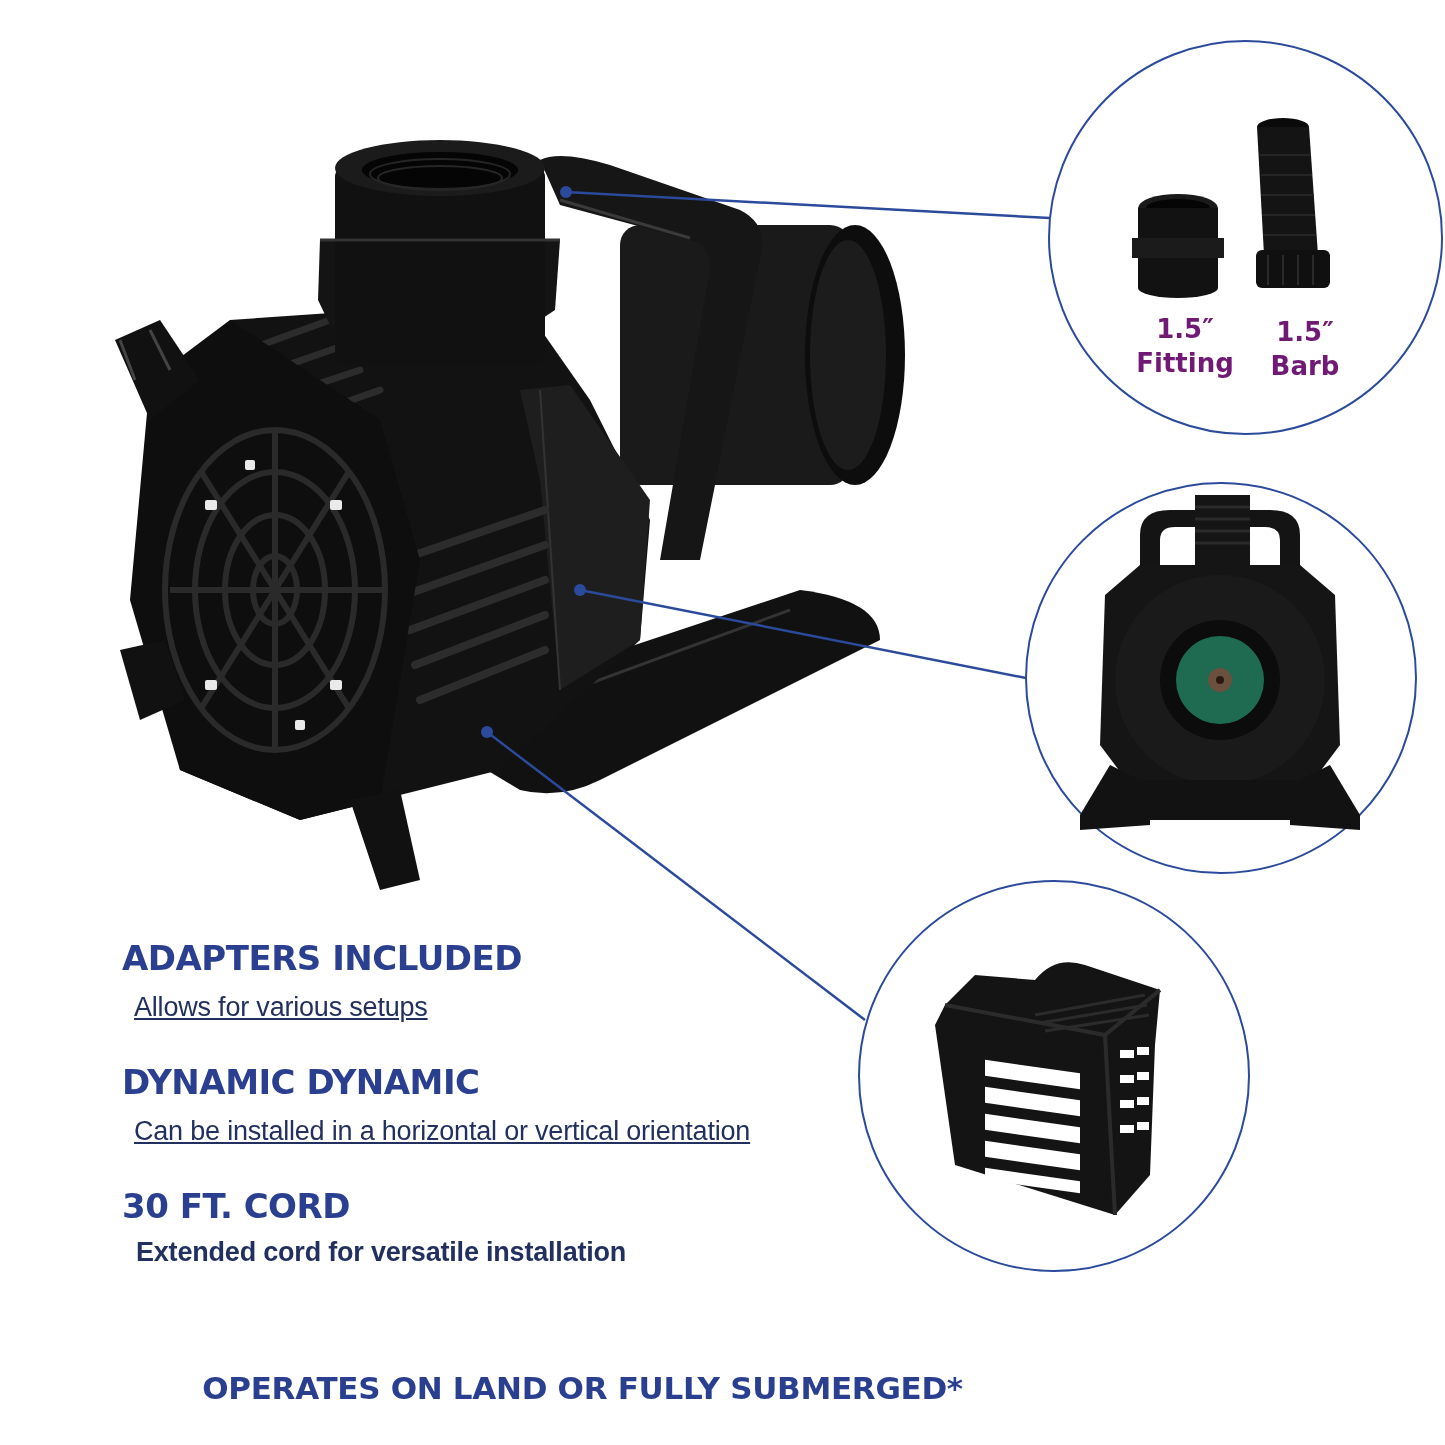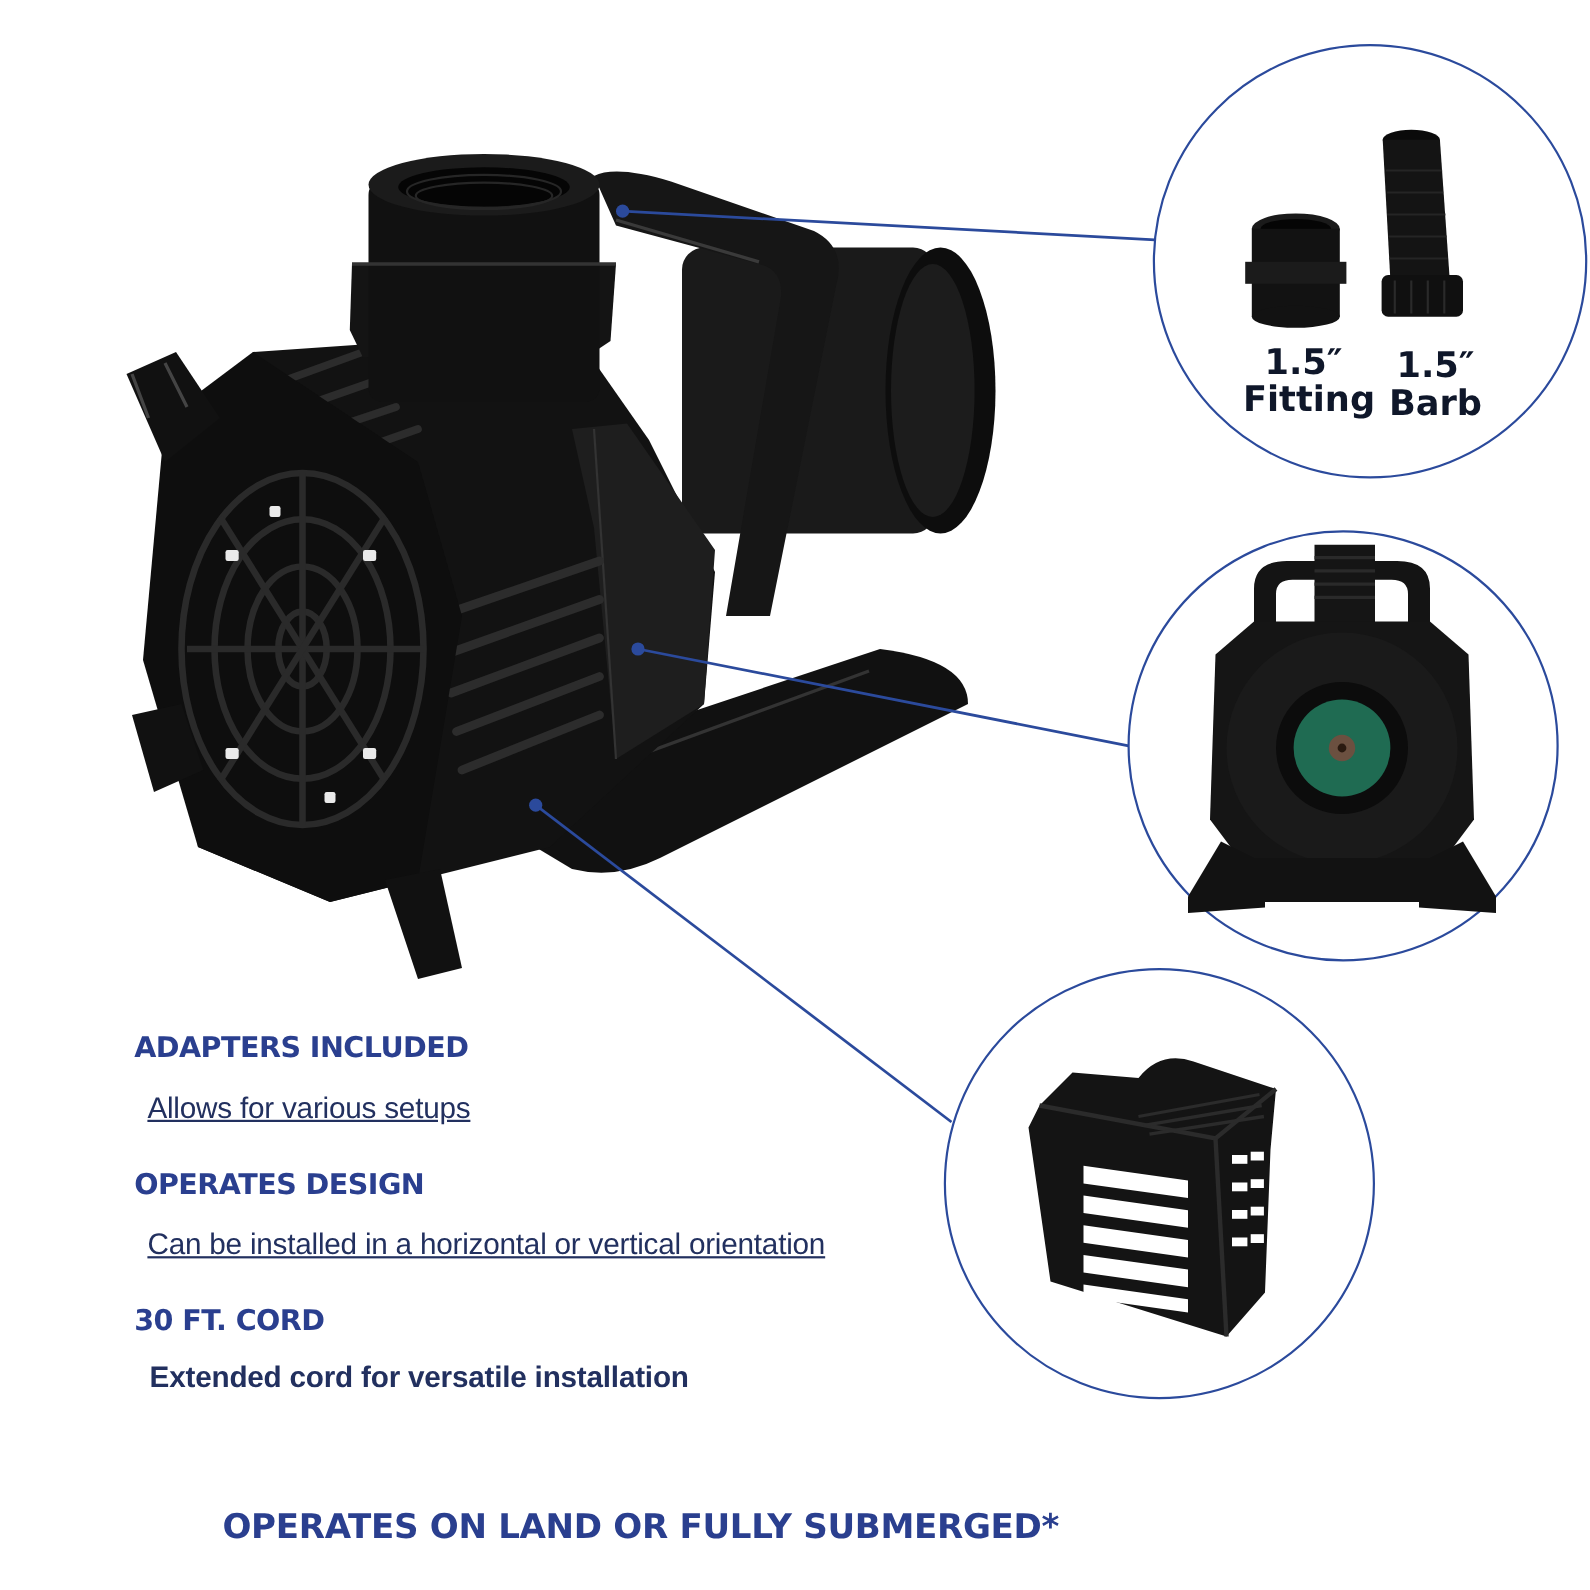--- a/index.html
+++ b/index.html
@@ -1,24 +1,24 @@
 <!DOCTYPE html>
 <html><head>
 <meta charset="utf-8">
 <style>
   html, body { margin:0; padding:0; background:#ffffff; }
   body { width:1445px; height:1445px; position:relative; overflow:hidden;
          font-family:"DejaVu Sans", "Liberation Sans", sans-serif; }
   .abs { position:absolute; }
   .overlay { position:absolute; left:0; top:0; width:1445px; height:1445px; }
   .feat-title { position:absolute; left:122px; color:#2a3f8f; font-weight:bold;
-                font-size:26px; letter-spacing:-0.5px; white-space:nowrap; }
+                font-size:34px; letter-spacing:-0.5px; white-space:nowrap; }
   .feat-desc { position:absolute; color:#22305f; font-size:27px; white-space:nowrap;
                font-family:"Liberation Sans", sans-serif; letter-spacing:-0.2px; }
-  .label { position:absolute; color:#0f172a; font-weight:bold; font-size:32px;
+  .label { position:absolute; color:#701a75; font-weight:bold; font-size:26px;
            text-align:center; line-height:34px; white-space:nowrap; }
   .tagline { position:absolute; left:0; width:1165px; top:1370px; text-align:center;
              color:#2a3f8f; font-weight:bold; font-size:31px; letter-spacing:-0.3px; }
 </style>
 </head>
 <body>
 
 <svg class="overlay" viewBox="0 0 1445 1445">
 
   <rect x="620" y="225" width="230" height="260" rx="20" fill="#1a1a1a"></rect>
@@ -184,20 +184,20 @@
     <line x1="120" y1="80" x2="230" y2="60"></line>
       <line x1="125" y1="88" x2="232" y2="70"></line>
     <line x1="130" y1="96" x2="234" y2="80"></line>
   </g>
 </svg>
 
 <div>
   <div class="feat-title" style="top:938px;">ADAPTERS INCLUDED</div>
   <div class="feat-desc" style="left:134px; top:992px;text-decoration:underline;">Allows for various setups</div>
 
-  <div class="feat-title" style="top:1062px;">OPERATES DESIGN</div>
+  <div class="feat-title" style="top:1062px;">DYNAMIC DYNAMIC</div>
   <div class="feat-desc" style="left:134px; top:1116px;text-decoration:underline;">Can be installed in a horizontal or vertical orientation</div>
 
   <div class="feat-title" style="top:1186px;">30 FT. CORD</div>
   <div class="feat-desc" style="left:136px; top:1237px;font-weight:bold;">Extended cord for versatile installation</div>
 </div>
 
 <div class="tagline">OPERATES ON LAND OR FULLY SUBMERGED*</div>
 
 </body></html>

